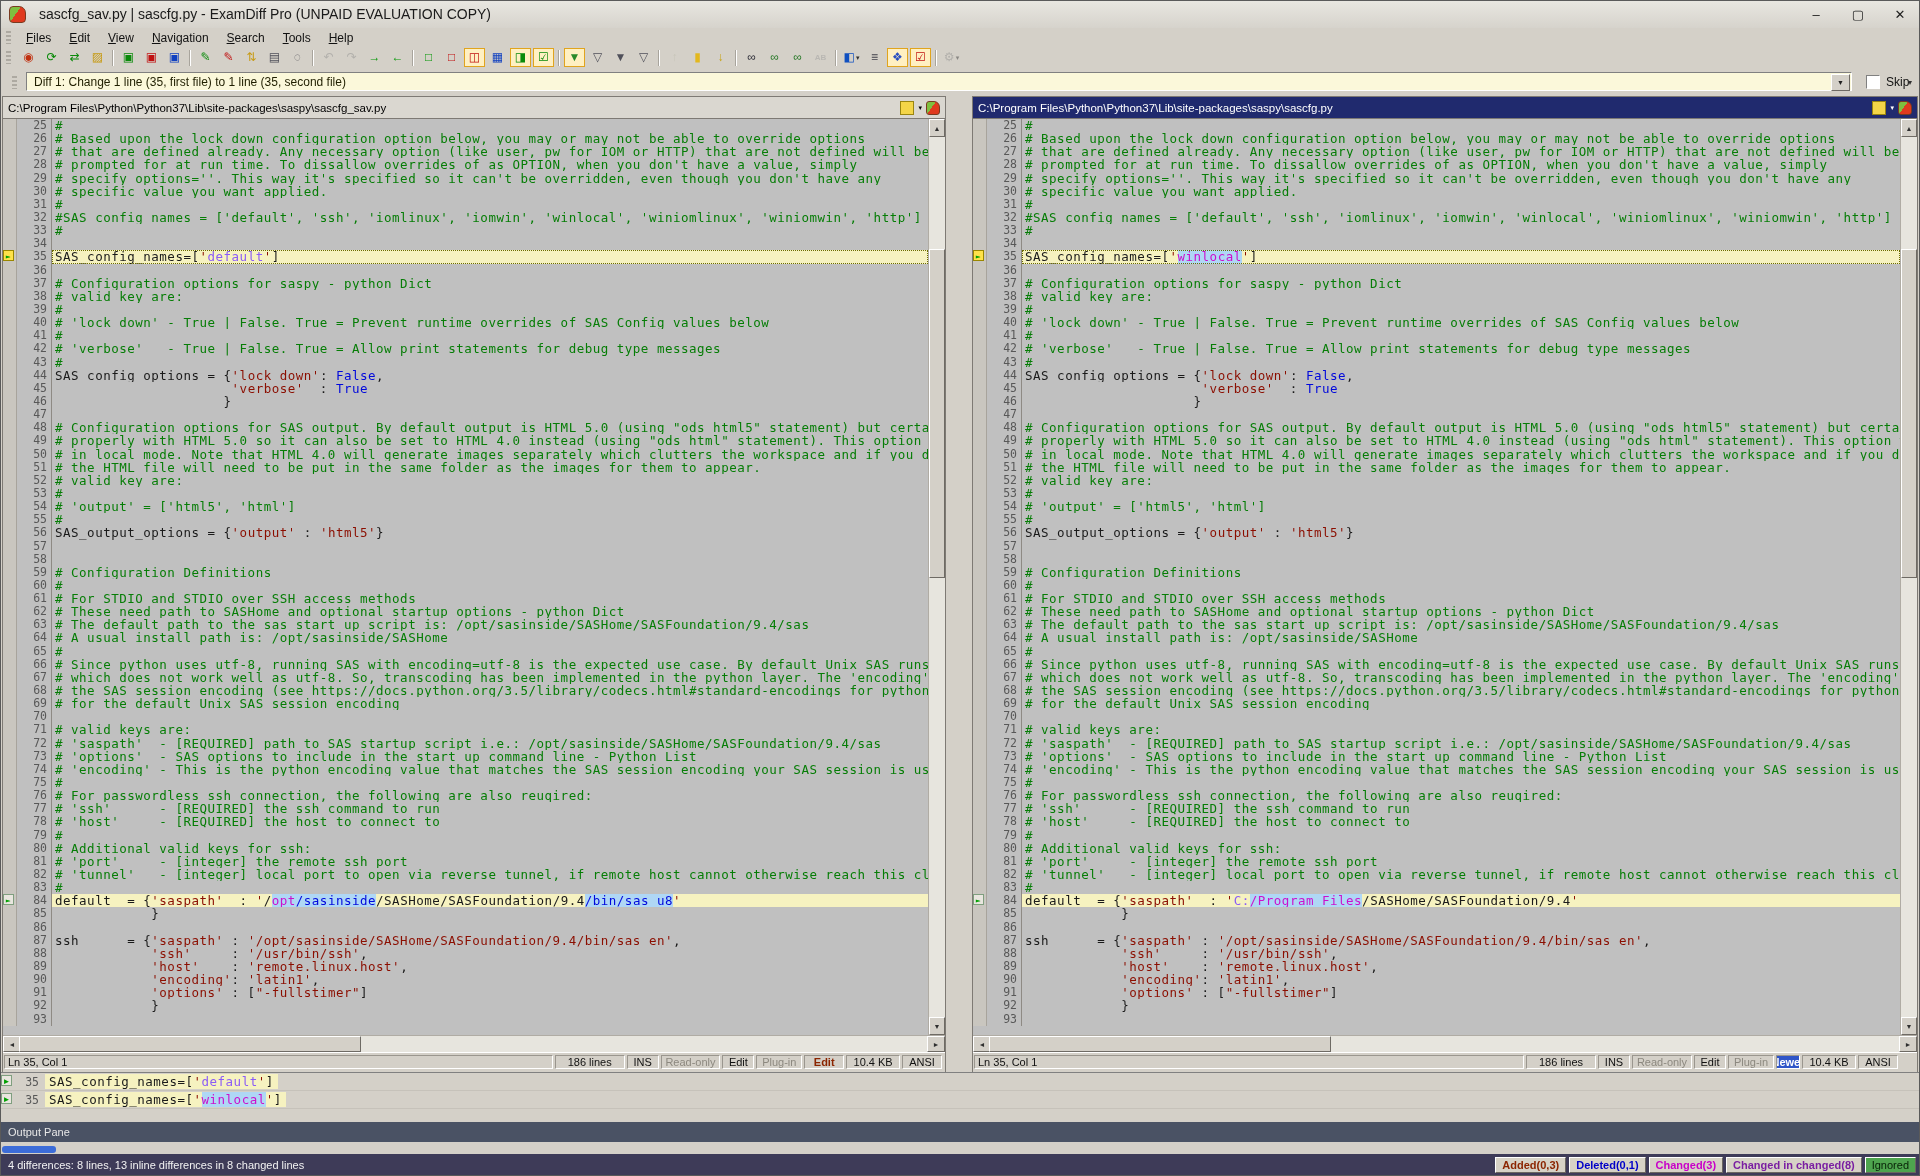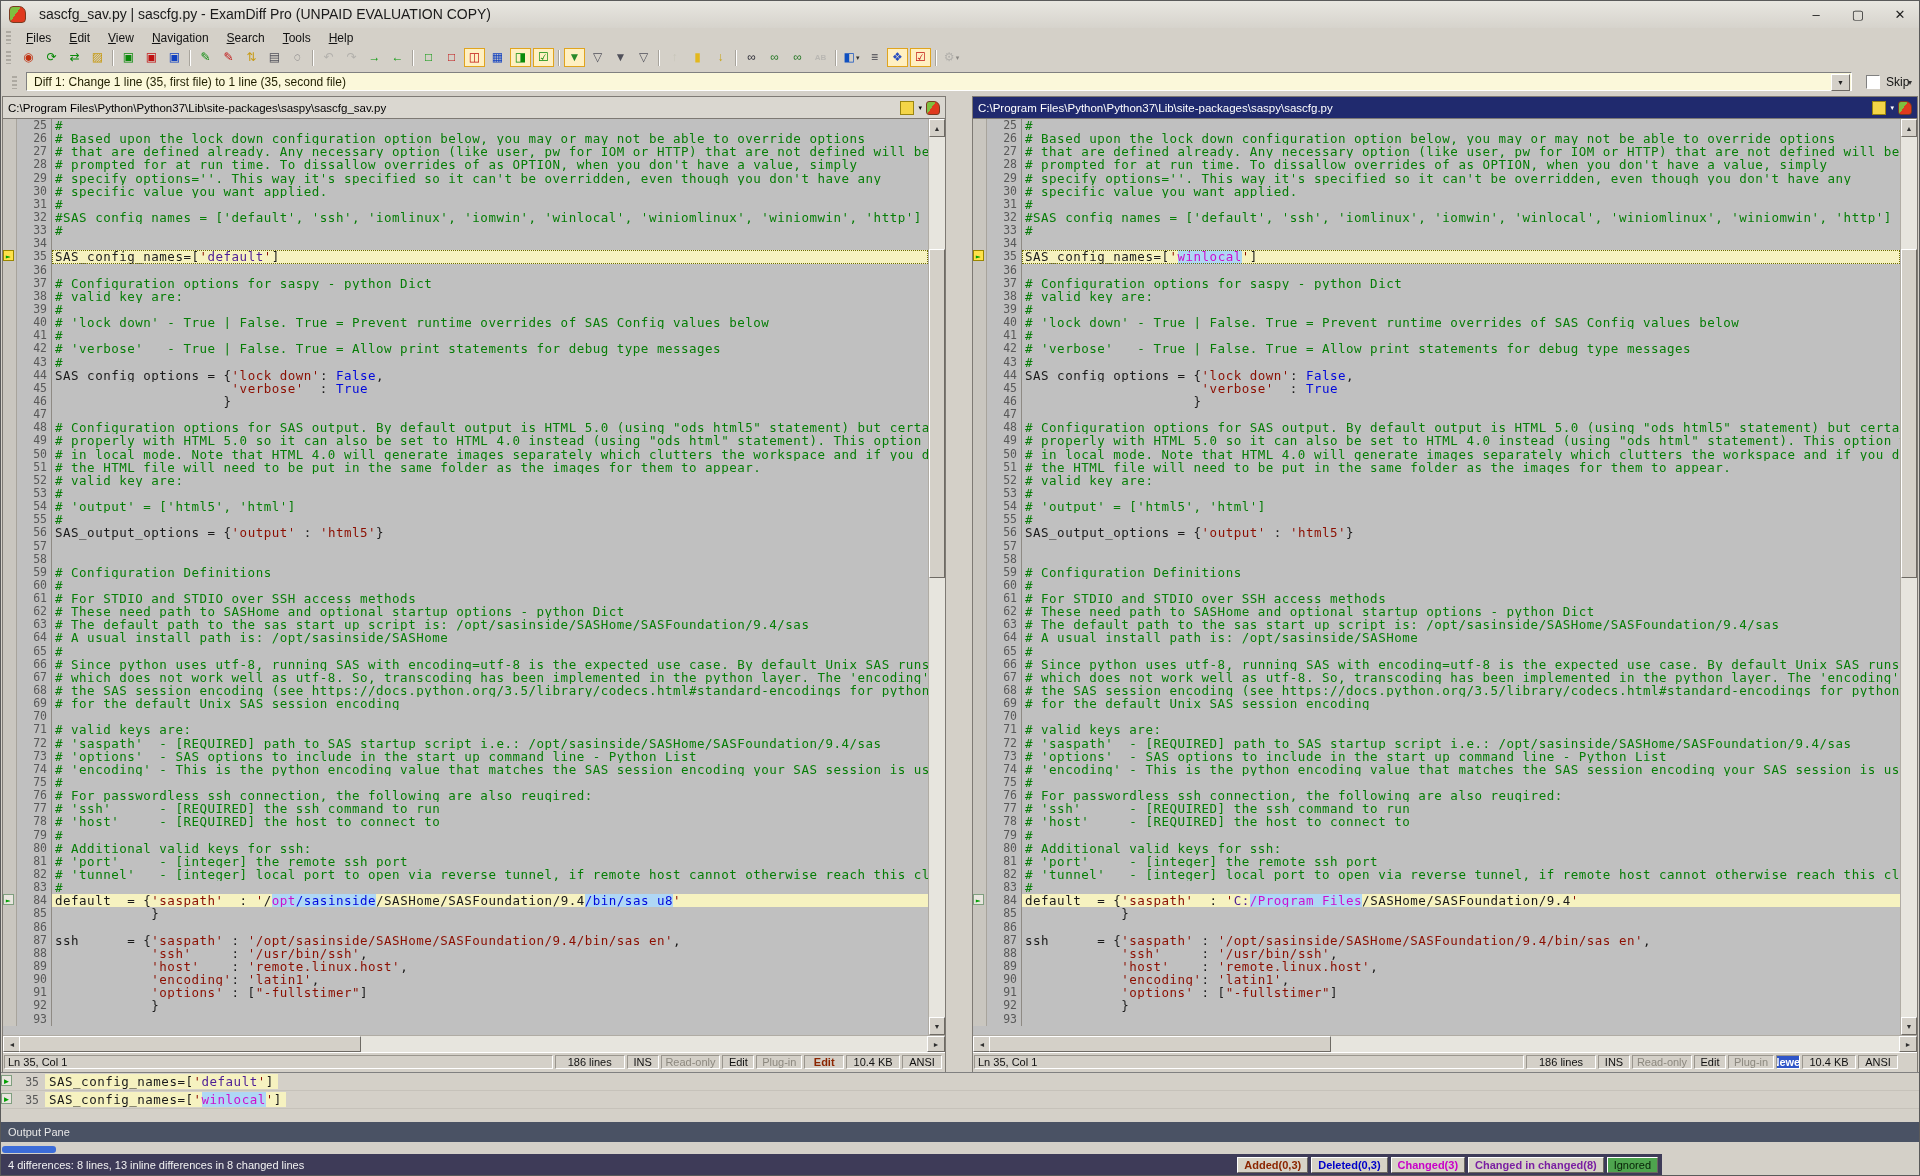--- a/index.html
+++ b/index.html
@@ -65,21 +65,21 @@
   .mk-cell{width:13px;flex:none;background:#C9C6BF;border-right:1px solid #A8A49C;position:relative}
   .mk{position:absolute;left:0;top:0;width:11px;height:11px;font-size:8px;line-height:11px;text-align:center;
       color:#00A000;background:#E9E6DF;border:1px solid #7F9F7F;box-sizing:border-box}
   .mk.cur{background:#FFE24A;border-color:#9A8700}
   .num{width:30px;flex:none;text-align:right;padding-right:4px;color:#585858;border-right:1px solid #8E8A84;
        font-size:11.5px;letter-spacing:0}
   .txt{flex:1;white-space:pre;overflow:hidden;padding-left:3px;color:#1A1A1A}
   .txt.chg{background:#F6F2C0}
   .txt.cur{background:#F6F2C0;outline:1px dotted #6B6B00;outline-offset:-1px}
   .sg-c{color:#067D06}.sg-p{color:#1A1A1A}.sg-s{color:#8B0E00}.sg-k{color:#0008DC}
-  .sg-m{color:#4c1d95}.sg-mb{color:#CC10CC;background:#AFD7F5}.sg-bb{color:#0008DC;background:#AFD7F5}
+  .sg-m{color:#8b5cf6}.sg-mb{color:#CC10CC;background:#AFD7F5}.sg-bb{color:#0008DC;background:#AFD7F5}
 
   .vscroll{position:absolute;right:0;top:0;bottom:0;width:17px;background:#E7E5DE;border-left:1px solid #B0ACA4;box-sizing:border-box}
   .sbtn{height:16px;background:#D4D0C8;border:1px solid;border-color:#FFF #6E6A64 #6E6A64 #FFF;
         font-size:7px;color:#303030;display:flex;align-items:center;justify-content:center}
   .sbtn.bot{position:absolute;bottom:0;left:0;right:0}
   .vthumb{position:absolute;left:0;right:0;top:130px;height:327px;background:#D4D0C8;
           border:1px solid;border-color:#FFF #6E6A64 #6E6A64 #FFF}
   .hscroll{position:relative;height:17px;background:#E7E5DE;border-top:1px solid #B0ACA4;box-sizing:border-box}
   .hbtn{position:absolute;top:0;bottom:0;width:16px;background:#D4D0C8;border:1px solid;
         border-color:#FFF #6E6A64 #6E6A64 #FFF;font-size:7px;color:#303030;display:flex;align-items:center;justify-content:center}
@@ -104,21 +104,21 @@
   .m-mk .mk{top:2px;left:1px}
   .m-num{width:26px;flex:none;text-align:right;padding-right:6px;color:#585858;font-size:11.5px;
          font-family:"DejaVu Sans Mono",monospace}
   .m-chip{background:#F6F2C0;padding:0 4px;white-space:pre;font-family:"DejaVu Sans Mono",monospace;
           font-size:12.5px;letter-spacing:.5px;height:15px;line-height:15px}
 
   #outputheader{position:absolute;left:0;top:1122px;width:1920px;height:20px;background:#4A5264;
                 color:#E8E8E8;font-size:11px;display:flex;align-items:center;padding-left:8px;box-sizing:border-box}
   #bluestub{position:absolute;left:2px;top:1146px;width:54px;height:7px;background:#3C6CD8;border-radius:3px}
 
-  #bottombar{position:absolute;left:0;top:1154px;width:1662px;height:22px;background:#3E3B58;
+  #bottombar{position:absolute;left:0;top:1154px;width:1920px;height:22px;background:#3E3B58;
              display:flex;align-items:center;padding:0 4px;box-sizing:border-box}
   #summary{color:#F2F2F2;font-size:11px;margin-left:4px}
   #badges{margin-left:auto;display:flex;align-items:flex-start}
   .badge{background:#D6D2C6;border:1px solid;border-color:#FFF #6A6660 #6A6660 #FFF;
          padding:1px 6px;margin-left:3px;font-size:11px;white-space:nowrap}
   .badge.added{color:#8B2500;font-weight:bold}
   .badge.deleted{color:#0000C8;font-weight:bold}
   .badge.changed{color:#C800C8;font-weight:bold}
   .badge.chinch{color:#7A1FA2;font-weight:bold}
   .badge.ignored{background:#4EA44E;color:#062006;font-weight:normal}
@@ -1080,18 +1080,18 @@
 
 <div id="outputheader">
   <span>Output Pane</span>
 </div>
 <div id="bluestub"></div>
 
 <div id="bottombar">
   <span id="summary">4 differences: 8 lines, 13 inline differences in 8 changed lines</span>
   <span id="badges">
       <span class="badge added">Added(0,3)</span>
-      <span class="badge deleted">Deleted(0,3)</span>
+      <span class="badge deleted">Deleted(0,1)</span>
       <span class="badge changed">Changed(3)</span>
       <span class="badge chinch">Changed in changed(8)</span>
       <span class="badge ignored">Ignored</span>
     </span>
 </div>
 
 </body></html>

